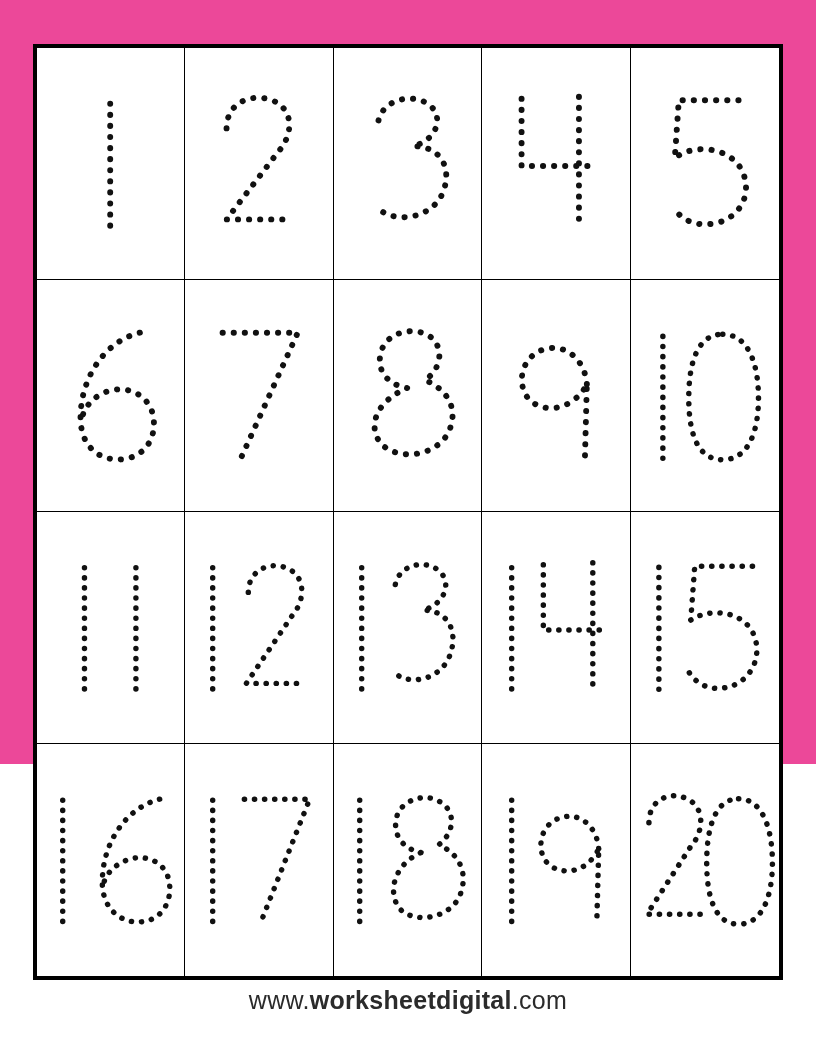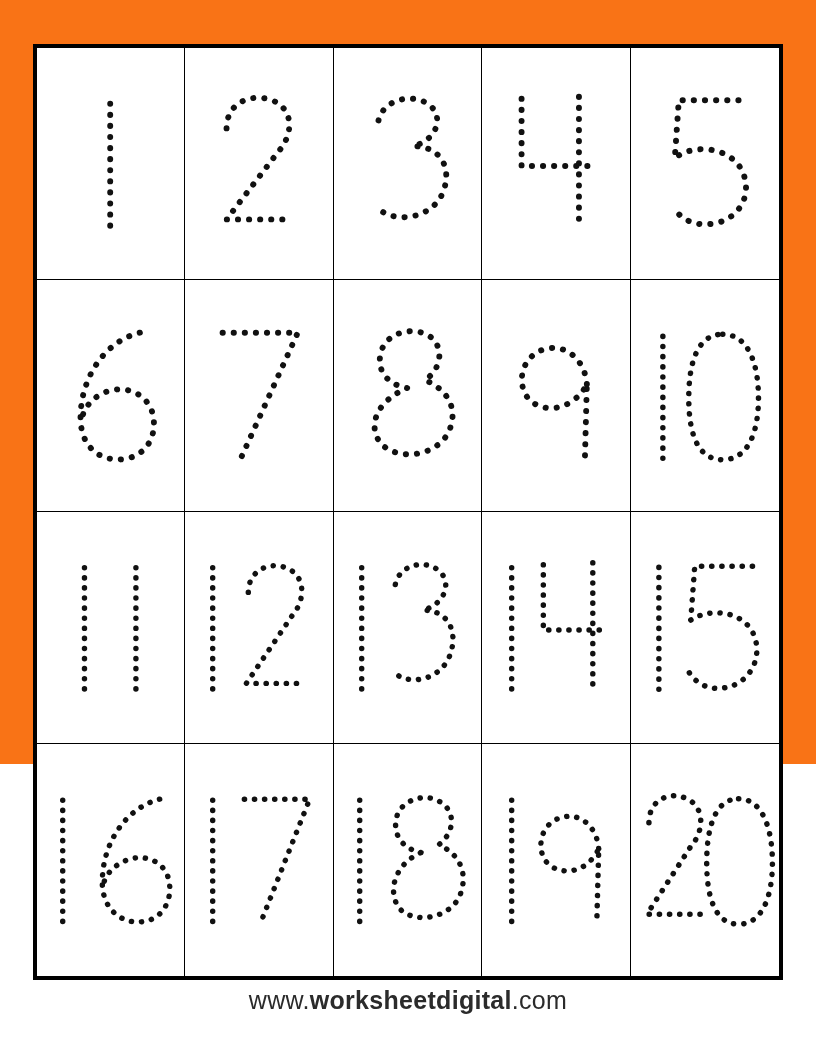--- a/index.html
+++ b/index.html
@@ -10,21 +10,21 @@
   body {
     width: 816px;
     height: 1056px;
     font-family: "Liberation Sans", sans-serif;
     -webkit-font-smoothing: antialiased;
   }
   .page {
     position: relative;
     width: 816px;
     height: 764px;
-    background: #f97316;
+    background: #ec4899;
     box-sizing: border-box;
   }
   .grid-frame {
     position: absolute;
     left: 33px;
     top: 44px;
     width: 750px;
     height: 936px;
     border: 4px solid #000000;
     box-sizing: border-box;

